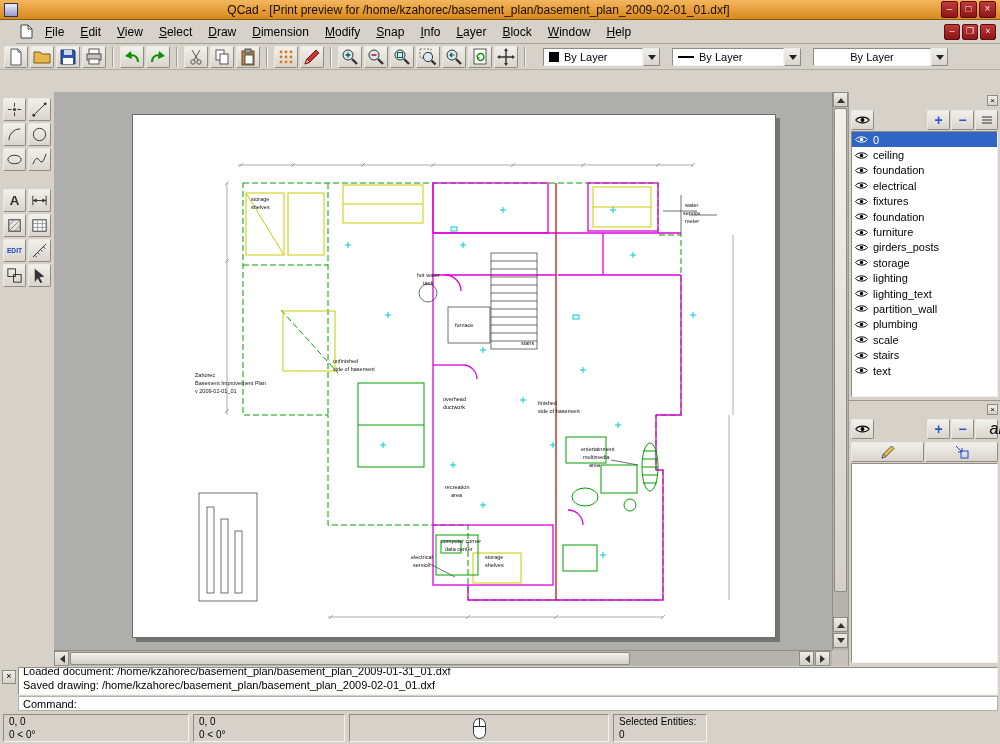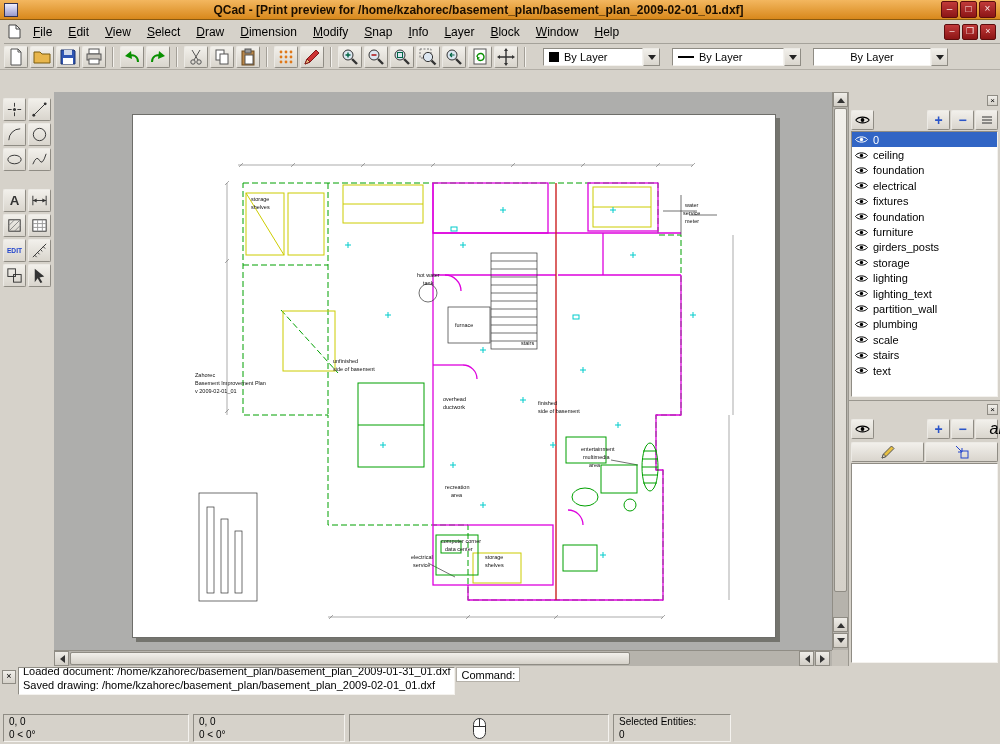--- a/index.html
+++ b/index.html
@@ -5,28 +5,28 @@
   html,body{margin:0;padding:0;background:#888;}
   #window{position:relative;width:1000px;height:744px;background:#d6d2ca;
     font-family:"Liberation Sans",sans-serif;font-size:12px;color:#000;overflow:hidden;}
 
   
   .titlebar{position:absolute;left:0;top:0;width:100%;height:20px;
     background:linear-gradient(#f3b75f,#d8881c);display:flex;align-items:center;
     padding:0 4px;box-sizing:border-box;border-bottom:1px solid #8a5a10;}
   .app-icon{width:14px;height:14px;background:linear-gradient(#eef,#99c);border:1px solid #335;
     box-sizing:border-box;}
-  .title-text{flex:1;text-align:center;font-weight:bold;font-size:12px;white-space:nowrap;
+  .title-text{flex:1;text-align:center;font-weight:normal;font-size:12px;white-space:nowrap;
     overflow:hidden;text-overflow:ellipsis;color:#1a0e00;}
   .winbtn{width:15px;height:15px;margin-left:2px;background:linear-gradient(#c13a3a,#8c1515);
     border:1px solid #5d0d0d;color:#fbe9e9;font-size:10px;line-height:13px;text-align:center;
     border-radius:2px;cursor:default;flex:0 0 auto;}
 
   
-  .menubar{position:absolute;top:20px;left:4px;right:0;height:24px;display:flex;align-items:center;
+  .menubar{position:absolute;top:20px;left:16px;right:0;height:24px;display:flex;align-items:center;
     padding:0 4px;box-sizing:border-box;border-bottom:1px solid #a5a29a;background:#d6d2ca;}
   .menu-doc-icon{margin-right:4px;display:flex;}
   .menu-items{display:flex;align-items:center;flex:1;}
   .menu-item{padding:3px 8px;cursor:default;}
   .mdi-btn{width:14px;height:14px;margin-left:2px;background:linear-gradient(#c13a3a,#8c1515);
     border:1px solid #5d0d0d;color:#fbe9e9;font-size:9px;line-height:12px;text-align:center;
     border-radius:2px;}
 
   
   .toolbar{position:absolute;left:0;right:0;display:flex;align-items:center;padding:0 3px;
@@ -101,36 +101,36 @@
   .layer-row{display:flex;align-items:center;gap:5px;height:15.4px;padding:0 3px;color:#000;}
   .layer-row.selected{background:#3165c5;color:#fff;}
   .leye{display:flex;color:inherit;flex:0 0 auto;}
   .lname{white-space:nowrap;}
 
   
   .cmdpanel{position:absolute;left:0;top:666px;width:1000px;height:46px;display:flex;
     padding:1px 2px;box-sizing:border-box;gap:2px;background:#d6d2ca;}
   .cmd-close{width:14px;height:14px;margin-top:3px;font-size:9px;line-height:11px;text-align:center;
     border:1px solid #8f8c84;background:linear-gradient(#f0eee9,#d5d1c9);box-sizing:border-box;flex:0 0 auto;}
-  .cmd-right{flex:1;display:flex;flex-direction:row;gap:1px;min-width:0;}
+  .cmd-right{flex:1;display:flex;flex-direction:column;gap:1px;min-width:0;}
   .cmd-history{background:#fff;border:1px solid;border-color:#8f8c84 #f4f2ee #f4f2ee #8f8c84;
     height:28px;overflow:hidden;font-size:11px;line-height:14px;padding:0 4px;box-sizing:border-box;}
   .cmd-history-inner{margin-top:-4px;white-space:nowrap;}
   .cmd-row{display:flex;align-items:center;height:15px;font-size:11px;background:#fff;
     border:1px solid #b5b1a9;padding:0 4px;box-sizing:border-box;}
 
   
   .statusbar{position:absolute;left:0;top:712px;width:1000px;height:32px;display:flex;
     align-items:stretch;padding:2px 3px;box-sizing:border-box;gap:4px;background:#d6d2ca;}
   .spanel{border:1px solid;border-color:#8f8c84 #f4f2ee #f4f2ee #8f8c84;font-size:10px;
     line-height:13px;padding:0 5px;box-sizing:border-box;overflow:hidden;}
   .spanel-coords{width:186px;}
   .spanel-rel{width:152px;}
   .spanel-mouse{width:260px;display:flex;align-items:center;justify-content:center;}
-  .spanel-sel{width:118px;}
+  .spanel-sel{width:94px;}
   .sfiller{flex:1;}
 
   
   .plan text{font-family:"Liberation Sans",sans-serif;}
 </style>
 </head>
 <body>
 
 <div id="window">
 

